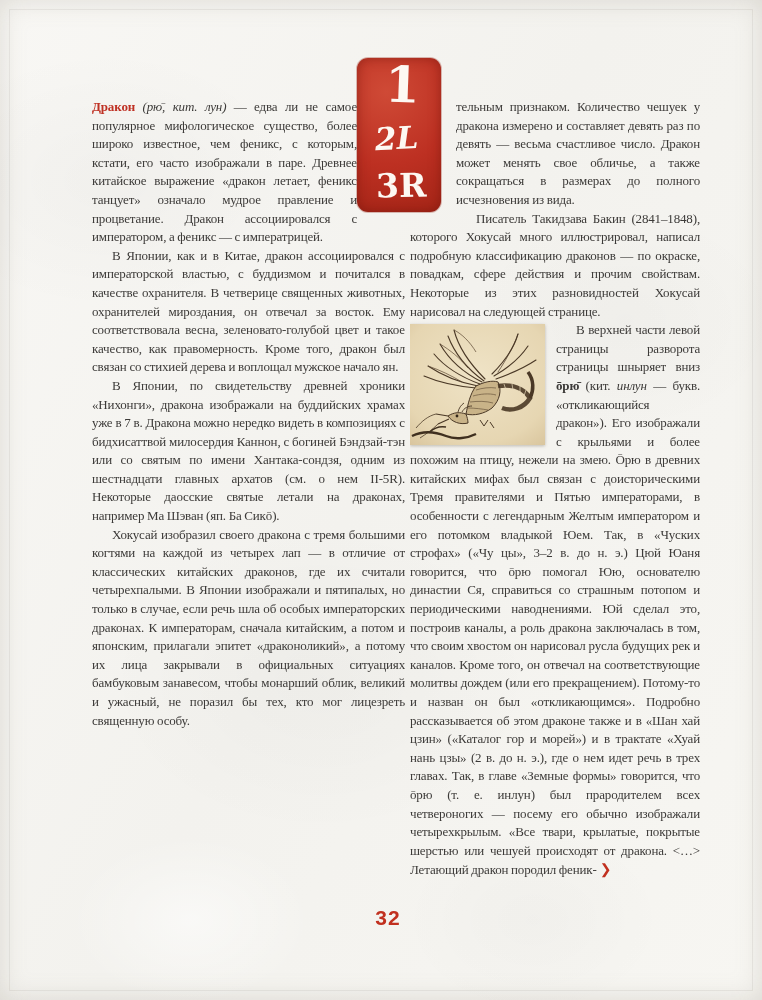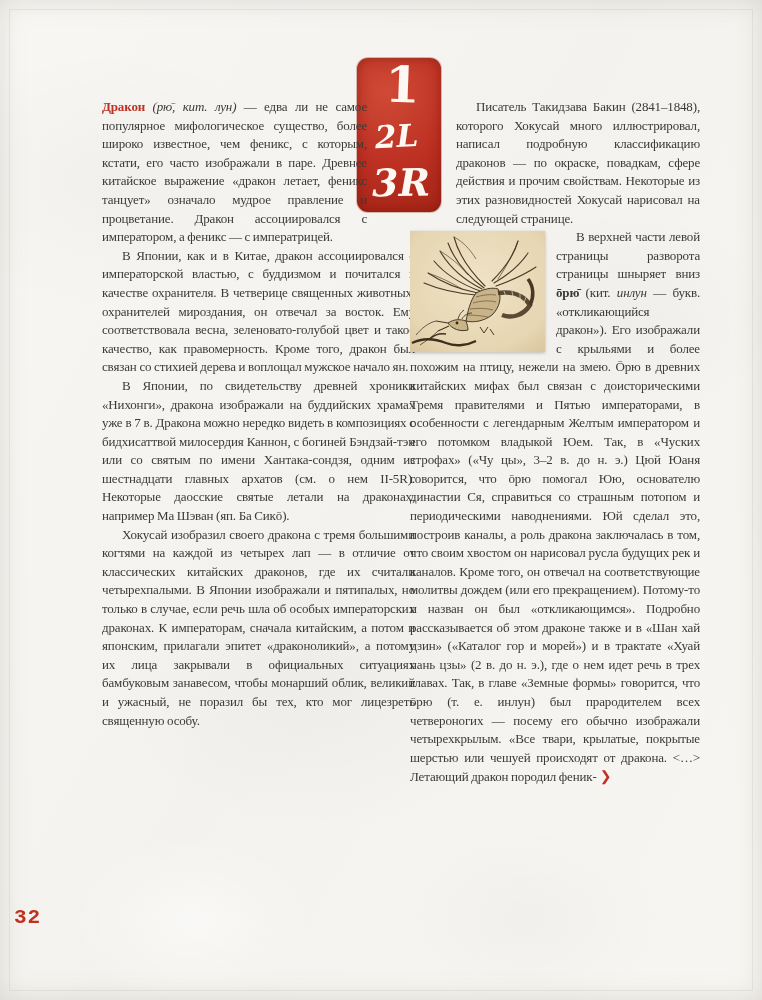--- a/index.html
+++ b/index.html
@@ -25,21 +25,21 @@
     pointer-events:none;
   }
 
   
   .col {
     position:absolute; top:98px;
     font-size:13px; line-height:18.6px; color:#3c3a38;
     text-align:justify; letter-spacing:-0.15px; word-spacing:-0.4px;
     hyphens:auto; -webkit-hyphens:auto; overflow:hidden;
   }
-  .col-left  { left:102px;  width:313px; height:814px; }
+  .col-left  { left:92px;  width:313px; height:814px; }
   .col-right { left:410px; width:290px; height:792px; }
   .col p { margin:0; }
   .col p.ind { text-indent:20px; }
 
   .seal-spacer-left  { float:right; width:48px; height:120px; }
   .seal-spacer-right { float:left;  width:46px; height:120px; }
 
   .headword { color:#bf3124; font-weight:bold; }
   .reading  { font-style:italic; }
   .term     { font-weight:bold; }
@@ -49,33 +49,33 @@
     position:absolute; left:357px; top:58px; width:84px; height:154px;
     background:radial-gradient(circle at 35% 22%, #cf4a36, #bd3022 55%, #a52517 100%);
     border-radius:11px;
     box-shadow:0 0 0 1px rgba(150,40,28,0.30), inset 0 0 12px rgba(110,18,10,0.5);
     display:flex; flex-direction:column; align-items:center; justify-content:space-between;
     padding:4px 0 10px; box-sizing:border-box;
     color:#fdf8f2; font-family:"DejaVu Serif",serif; font-weight:bold;
   }
   .seal .s1 { font-size:50px; line-height:0.92; transform:rotate(2deg) translateX(3px); }
   .seal .s2 { font-size:31px; line-height:1;  font-style:italic; transform:rotate(-3deg) translateX(-2px); }
-  .seal .s3 { font-size:38px; line-height:1;  font-style:italic; transform:rotate(-1deg) translateX(2px); }
+  .seal .s3 { font-size:33px; line-height:1;  transform:rotate(-1deg) translateX(2px); }
 
   
   .figure {
     float:left; width:135px; height:121px; margin:3px 11px 5px 0;
     box-shadow:0 1px 3px rgba(90,80,60,0.35);
   }
   .figure svg { display:block; width:100%; height:100%; }
 
   
   .pagenum {
-    position:absolute; top:906px; left:14px; right:0; text-align:left;
-    color:#c1301f; font-family:Liberation Mono, monospace; font-weight:bold;
+    position:absolute; top:906px; left:14px; right:0; text-align:center;
+    color:#c1301f; font-family:Liberation Sans, sans-serif; font-weight:bold;
     font-size:21px; letter-spacing:1px;
   }
   .cont {
     color:#c1301f; font-weight:bold; font-family:"DejaVu Sans",sans-serif;
     font-size:14px; letter-spacing:0; margin-left:3px;
   }
 </style>
 </head>
 <body>
 
@@ -92,20 +92,21 @@
     <p><span class="headword">Дракон</span>
       <span class="reading">(рю̄, кит. лун)</span>
       <span>— едва ли не самое популярное мифологическое существо, более широко известное, чем феникс, с которым, кстати, его часто изображали в паре. Древнее китайское выражение «дракон летает, феникс танцует» означало мудрое правление и процветание. Дракон ассоциировался с императором, а феникс — с императрицей.</span></p>
     <p class="ind">В Японии, как и в Китае, дракон ассоциировался с императорской властью, с буддизмом и почитался в качестве охранителя. В четверице священных животных, охранителей мироздания, он отвечал за восток. Ему соответствовала весна, зеленовато-голубой цвет и такое качество, как правомерность. Кроме того, дракон был связан со стихией дерева и воплощал мужское начало ян.</p>
     <p class="ind">В Японии, по свидетельству древней хроники «Нихонги», дракона изображали на буддийских храмах уже в 7 в. Дракона можно нередко видеть в композициях с бидхисаттвой милосердия Каннон, с богиней Бэндзай-тэн или со святым по имени Хантака-сондзя, одним из шестнадцати главных архатов (см. о нем II-5R). Некоторые даосские святые летали на драконах, например Ма Шэван (яп. Ба Сикō).</p>
     <p class="ind">Хокусай изобразил своего дракона с тремя большими когтями на каждой из четырех лап — в отличие от классических китайских драконов, где их считали четырехпалыми. В Японии изображали и пятипалых, но только в случае, если речь шла об особых императорских драконах. К императорам, сначала китайским, а потом и японским, прилагали эпитет «драконоликий», а потому их лица закрывали в официальных ситуациях бамбуковым занавесом, чтобы монарший облик, великий и ужасный, не поразил бы тех, кто мог лицезреть священную особу.</p>
   </div>
 
   <div class="col col-right">
     <div class="seal-spacer-right"></div>
+    <p>тельным признаком. Количество чешуек у дракона измерено и составляет девять раз по девять — весьма счастливое число. Дракон может менять свое обличье, а также сокращаться в размерах до полного исчезновения из вида.</p>
     <p class="ind">Писатель Такидзава Бакин (2841–1848), которого Хокусай много иллюстрировал, написал подробную классификацию драконов — по окраске, повадкам, сфере действия и прочим свойствам. Некоторые из этих разновидностей Хокусай нарисовал на следующей странице.</p>
 
     <div class="figure">
       <svg viewBox="0 0 135 121" preserveAspectRatio="none">
         <defs>
           <radialGradient id="pg" cx="50%" cy="42%" r="78%">
             <stop offset="0%" stop-color="#efe3c6"></stop>
             <stop offset="72%" stop-color="#e6d6b2"></stop>
             <stop offset="100%" stop-color="#d8c49c"></stop>
           </radialGradient>

